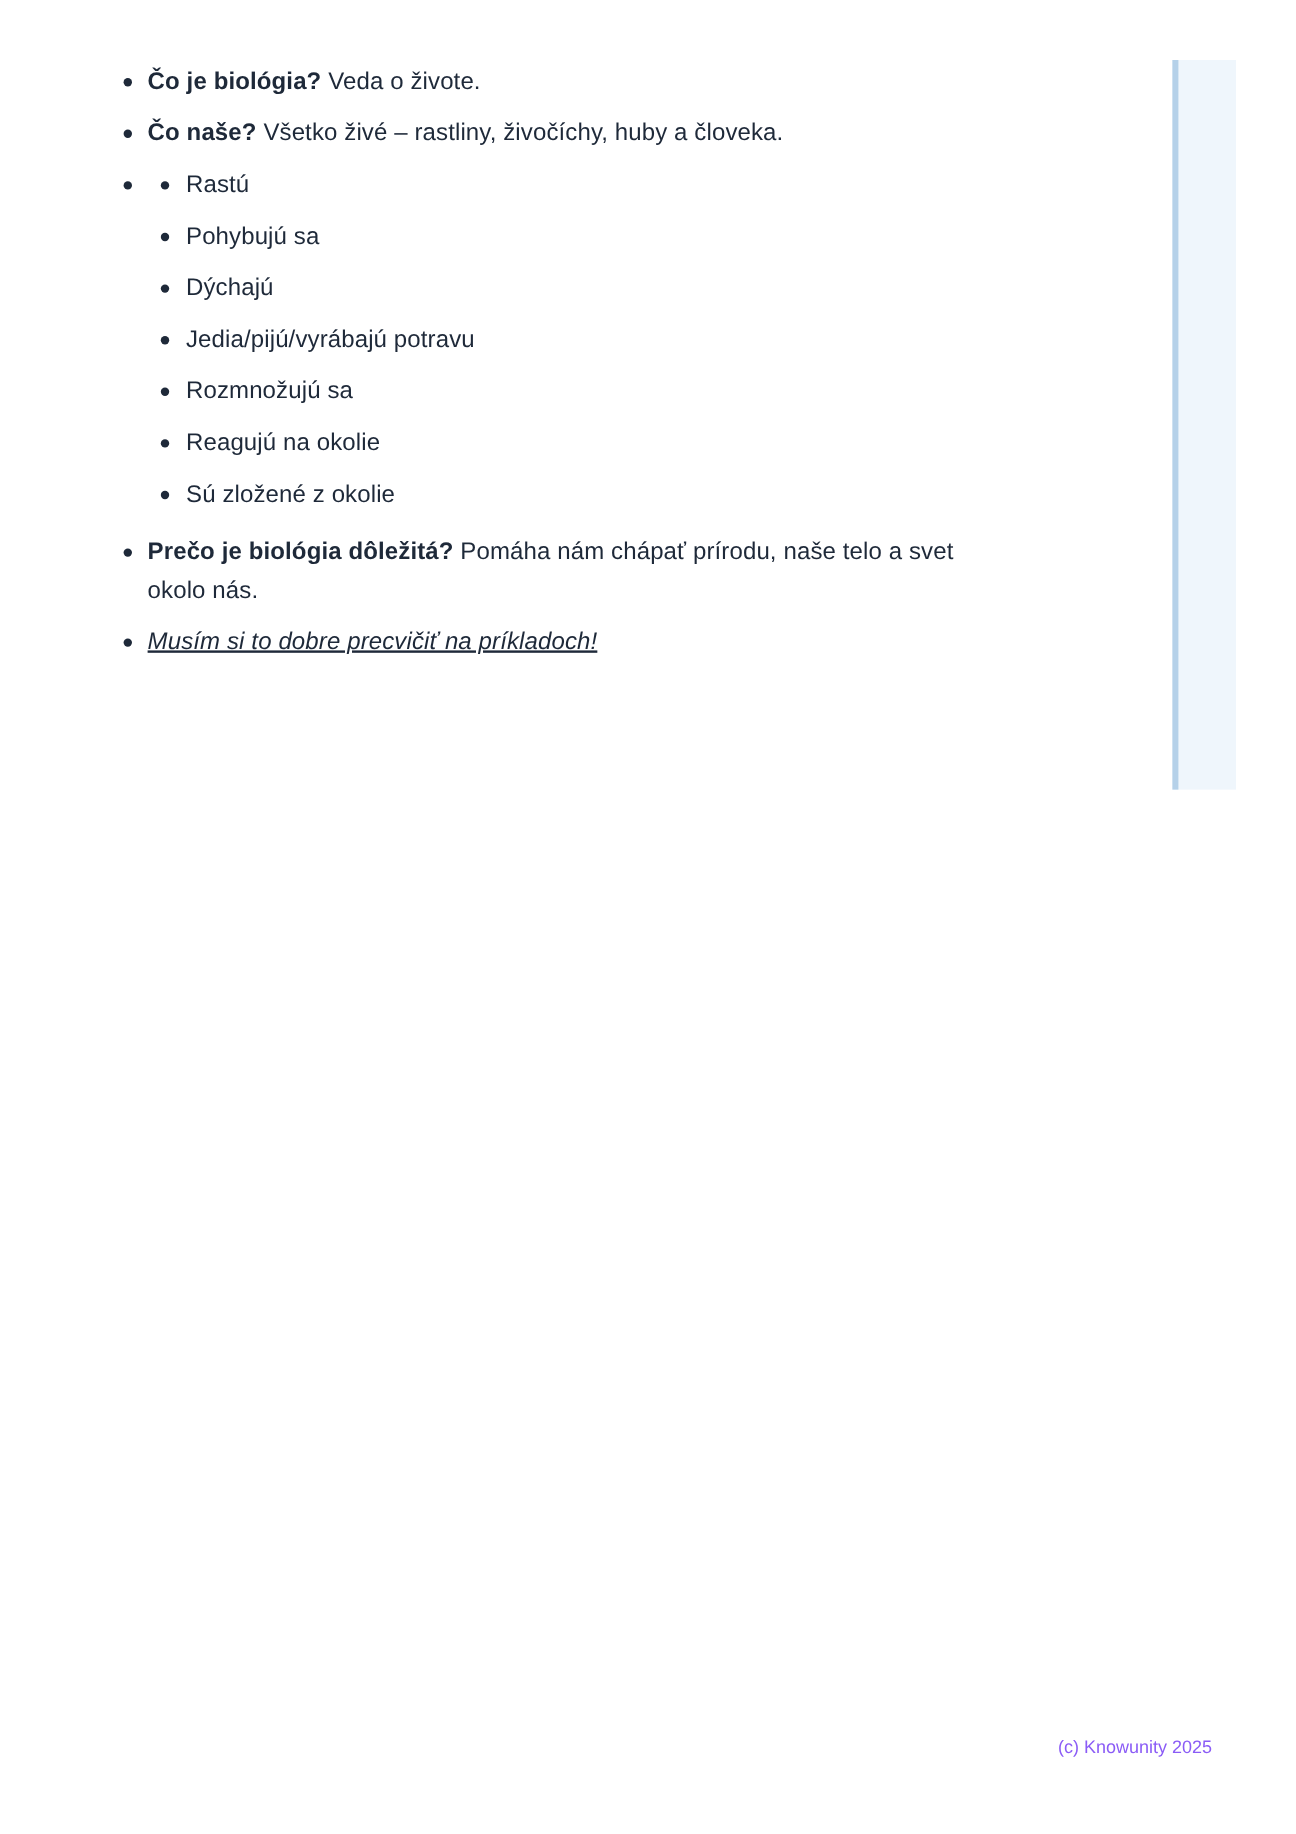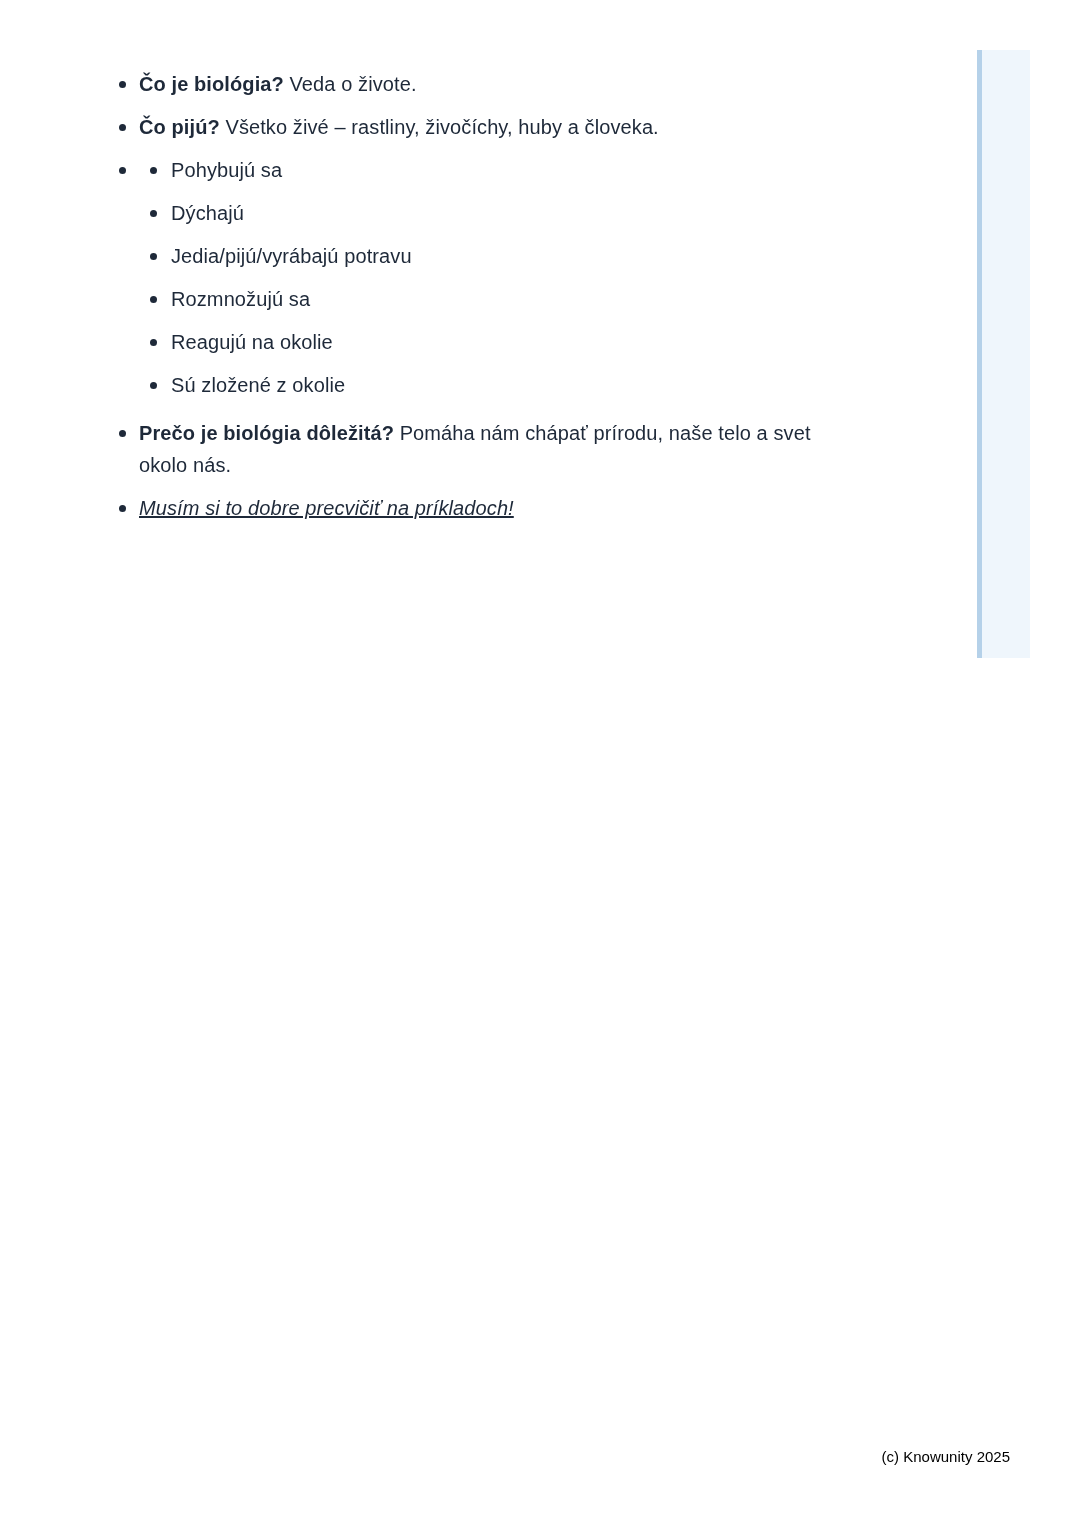--- a/index.html
+++ b/index.html
@@ -25,21 +25,21 @@
     box-sizing: border-box;
   }
   .content {
     position: absolute;
     left: 103px;
     top: 52px;
     width: 780px;
   }
   ul.notes-list, ul.sub-list {
     list-style: none;
-    margin: 16px;
+    margin: 0;
     padding: 0;
   }
   .item {
     position: relative;
     padding-left: 20px;
     font-size: 20px;
     line-height: 32px;
     letter-spacing: 0.1px;
     color: #1e2939;
     margin-bottom: 11px;
@@ -68,42 +68,43 @@
   .italic-note {
     font-style: italic;
     text-decoration: underline;
   }
   .footer {
     position: absolute;
     right: 70px;
     bottom: 62px;
     font-size: 15px;
     line-height: 18px;
-    color: #000000;
+    color: #8b5cf6;
     margin-left: 33px;
   }
 </style>
 </head>
 <body>
 
 <div class="highlight-bar"></div>
 
 <div class="content">
   <ul class="notes-list">
 
     <li class="item">
       <span class="q">Čo je biológia?</span><span> Veda o živote.</span>
     </li>
 
     <li class="item">
-      <span class="q">Čo pijú?</span><span> Všetko živé – rastliny, živočíchy, huby a človeka.</span>
+      <span class="q">Čo naše?</span><span> Všetko živé – rastliny, živočíchy, huby a človeka.</span>
     </li>
 
     <li class="item">
       <ul class="sub-list">
+        <li class="item"><span>Rastú</span></li>
         <li class="item"><span>Pohybujú sa</span></li>
         <li class="item"><span>Dýchajú</span></li>
         <li class="item"><span>Jedia/pijú/vyrábajú potravu</span></li>
         <li class="item"><span>Rozmnožujú sa</span></li>
         <li class="item"><span>Reagujú na okolie</span></li>
         <li class="item"><span>Sú zložené z okolie</span></li>
       </ul>
     </li>
 
     <li class="item">

